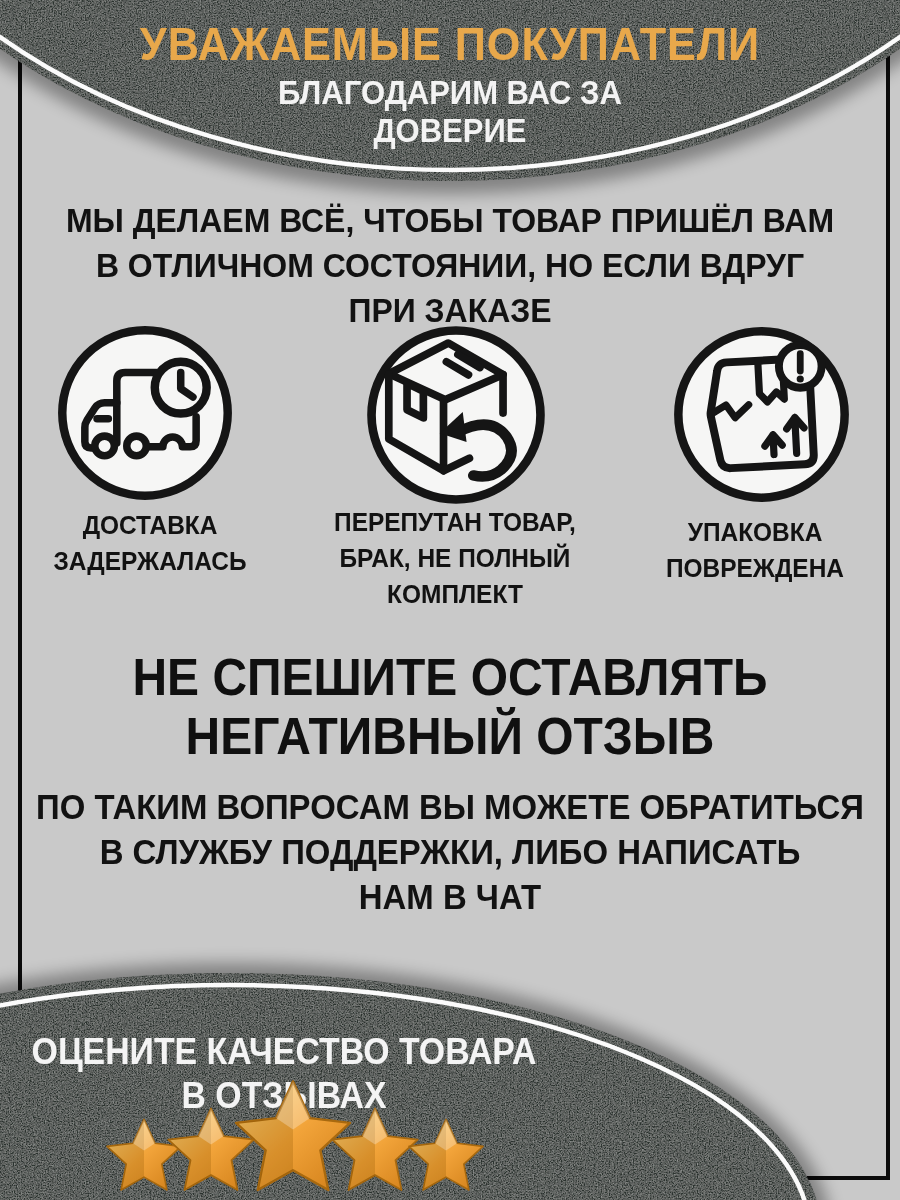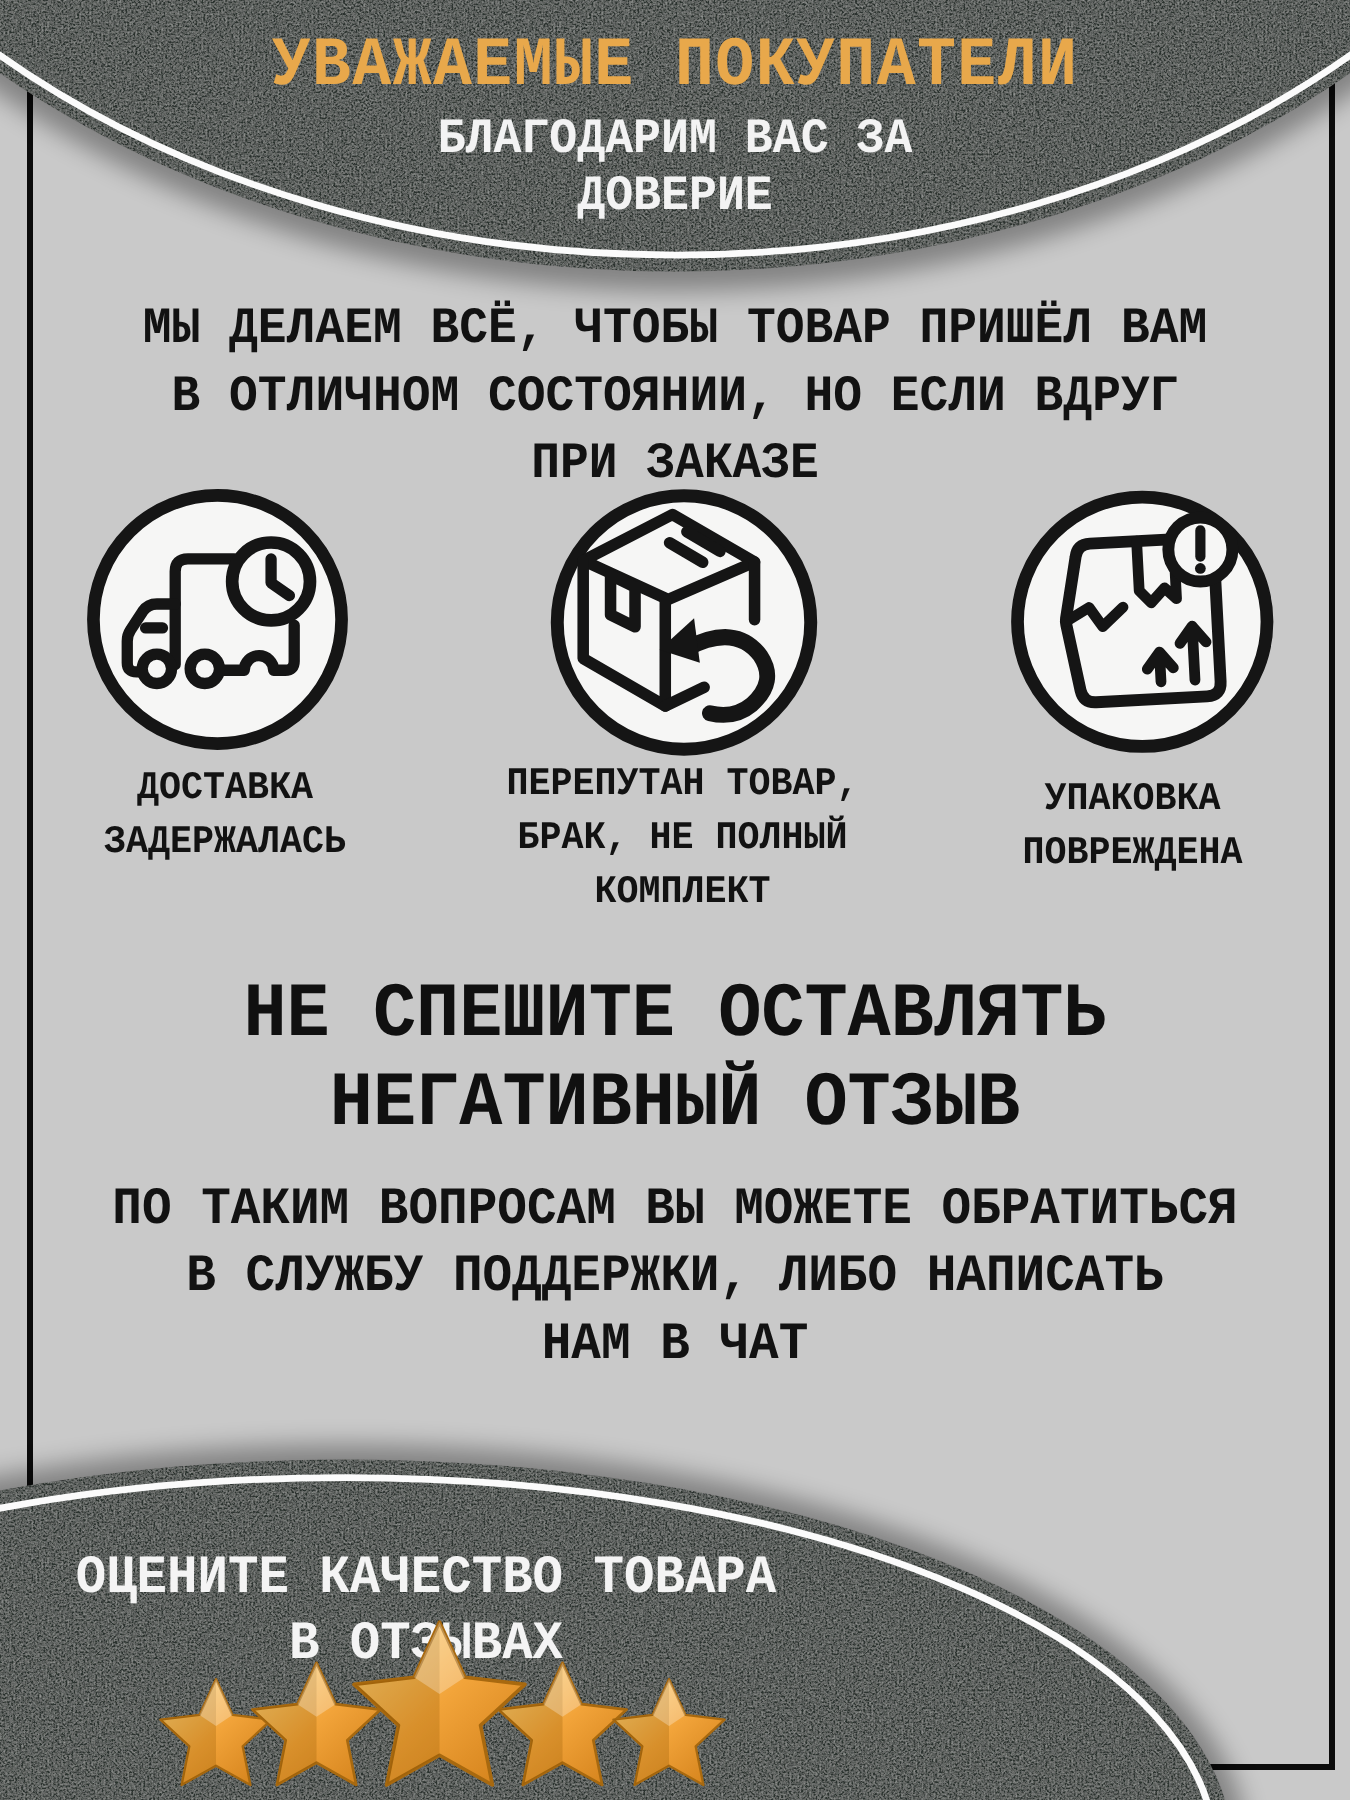--- a/index.html
+++ b/index.html
@@ -1,19 +1,19 @@
 <!DOCTYPE html>
 <html><head>
 <meta charset="utf-8">
 <style>
   html,body{margin:0;padding:0;background:#888;}
   .poster{
     position:relative;width:900px;height:1200px;overflow:hidden;
     background:#c9c9c9;
-    font-family:Liberation Mono, monospace;
+    font-family:Liberation Sans, sans-serif;
   }
   .bg{position:absolute;left:0;top:0;}
   .txt{
     position:absolute;text-align:center;font-weight:bold;
     transform:scaleX(0.94);transform-origin:50% 50%;
     white-space:nowrap;
   }
   .hdr-title{left:0;top:18px;width:900px;font-size:46px;line-height:52px;color:#E8A84B;letter-spacing:1px;}
   .hdr-sub{left:0;top:74px;width:900px;font-size:33px;line-height:38px;color:#F3F3F3;}
   .intro{left:0;top:198px;width:900px;font-size:34px;line-height:45px;color:#121212;}

